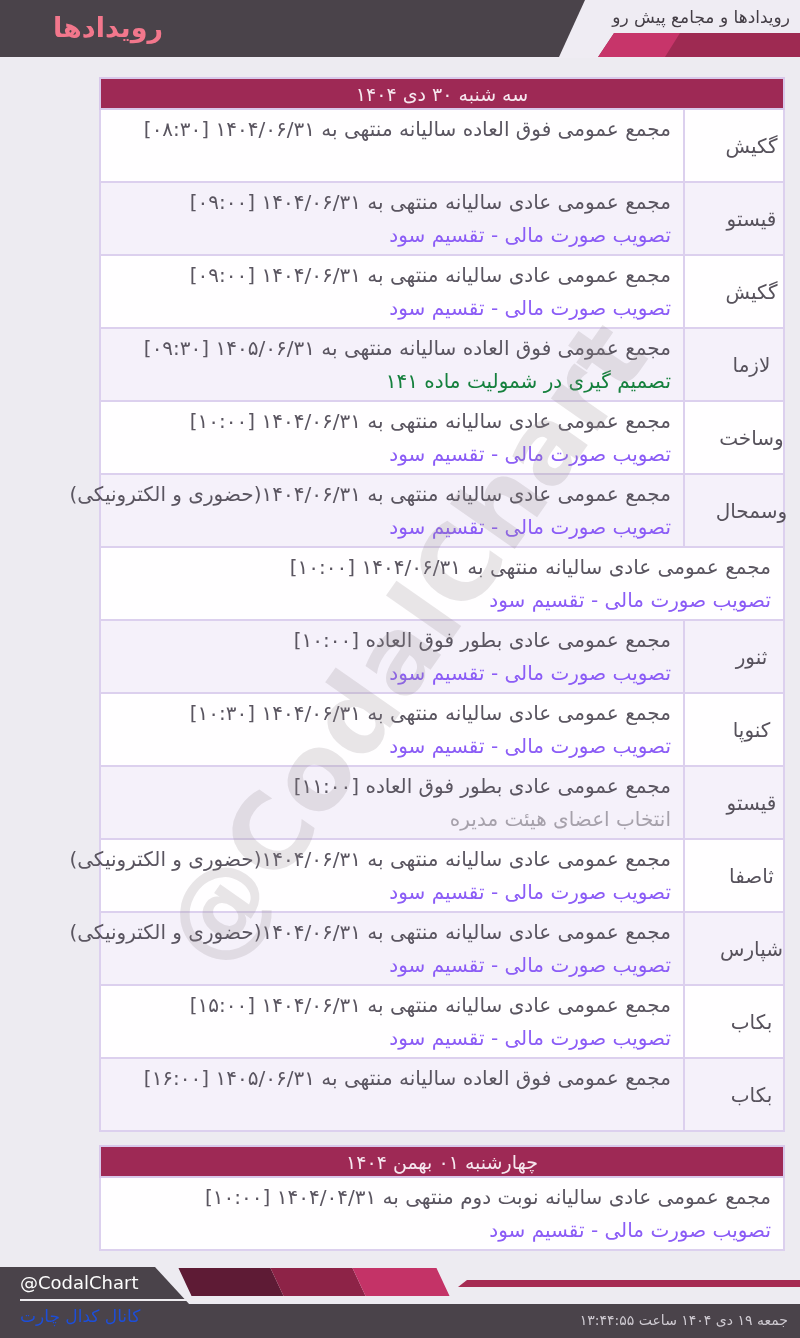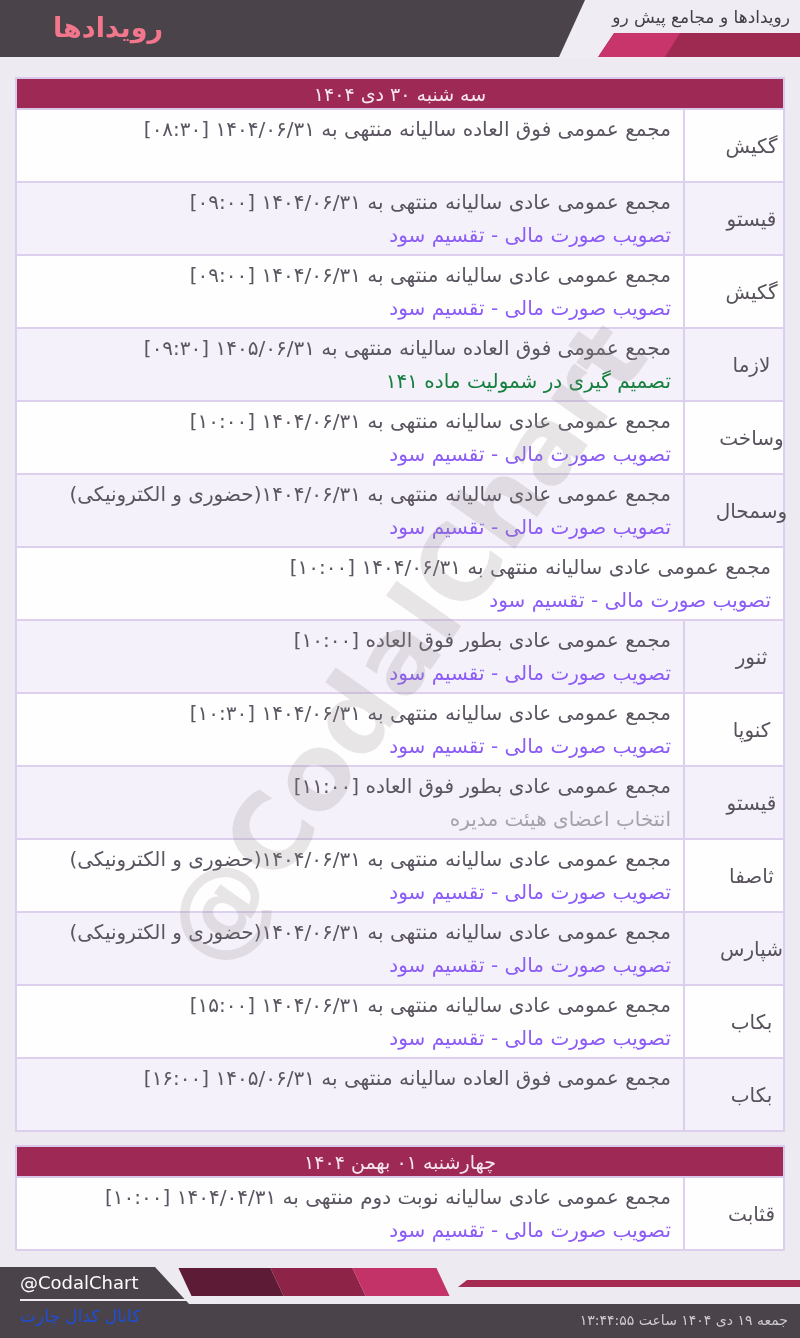--- a/index.html
+++ b/index.html
@@ -31,21 +31,21 @@
   }
   
   .watermark{
     position:absolute;top:585px;left:-40px;width:880px;height:110px;
     text-align:center;font-size:104px;font-weight:bold;
     color:rgba(150,140,146,0.22);
     transform:rotate(-55deg);
     direction:ltr;white-space:nowrap;z-index:6;pointer-events:none;
   }
   
-  .content{position:absolute;top:77px;right:15px;width:770px;z-index:2;}
+  .content{position:absolute;top:77px;right:15px;width:686px;z-index:2;}
   .section{margin:0 0 13px 0;}
   .date-bar{
     box-sizing:border-box;height:33px;background:#9e2955;
     border:2px solid #d8c8ea;
     display:flex;align-items:center;justify-content:center;
   }
   .date-label{color:#f6e7ef;font-size:19px;}
   .rows{border:2px solid #dcd0ee;border-top:none;}
   .row{
     display:flex;height:73px;box-sizing:border-box;
@@ -214,21 +214,20 @@
   </div>
 </div>
   </section>
 
   <section class="section">
     <div class="date-bar">
       <span class="date-label">چهارشنبه ۰۱ بهمن ۱۴۰۴</span>
     </div>
     <div class="rows">
   <div class="row">
-    <div class="symbol">قثابت</div>
     <div class="desc">
       <div class="line line1">مجمع عمومی عادی سالیانه نوبت دوم منتهی به  ۱۴۰۴/۰۴/۳۱ [۱۰:۰۰]</div>
       <div class="line line2 t-dividend">تصویب صورت مالی - تقسیم سود</div>
     </div>
   </div>
 </div>
   </section>
 </main>
 
 <div class="watermark">@CodalChart</div>

